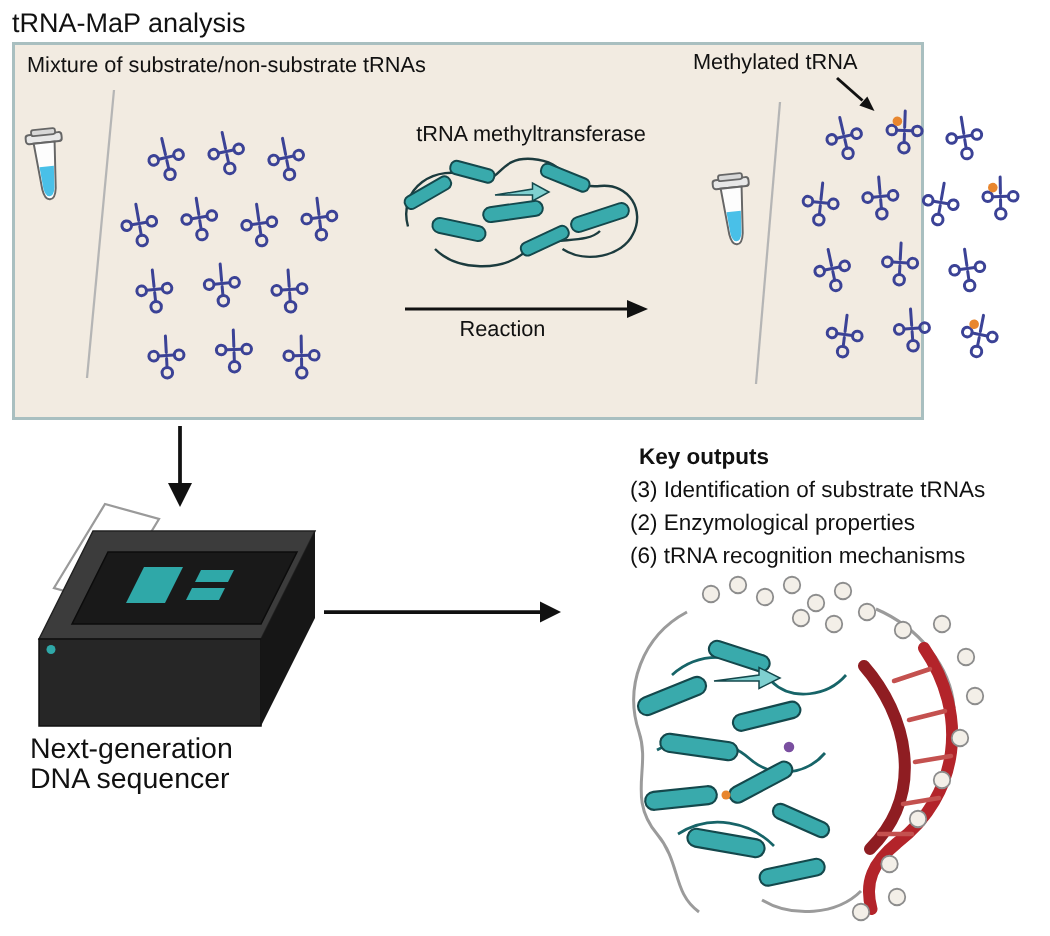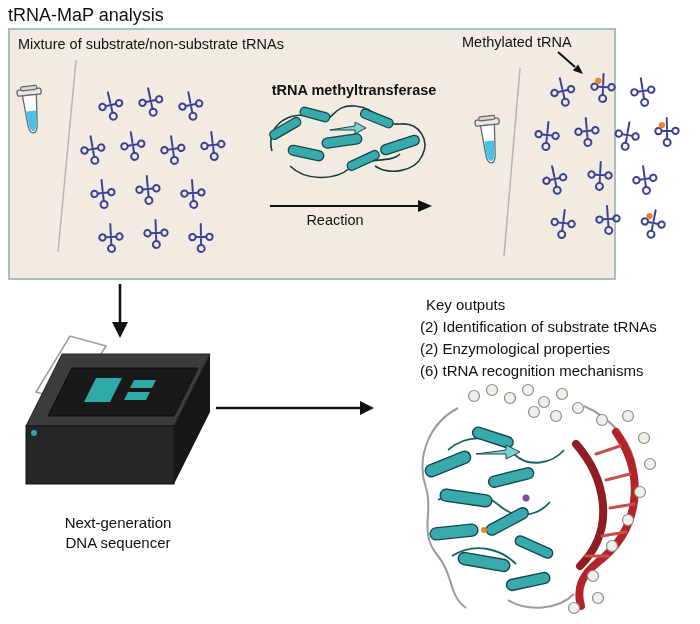--- a/index.html
+++ b/index.html
@@ -14,28 +14,28 @@
   .abs { position:absolute; }
   .figure-title { left:8px; top:5px; font-size:18px; }
   .panel {
     left:8px; top:28px; width:608px; height:252px;
     border:2px solid #a9bfc0; background:#f2ebe1;
   }
   .panel-art { position:absolute; left:0; top:0; }
   .panel-label { position:absolute; font-size:14.5px; white-space:nowrap; }
   .mixture { left:8px; top:6px; }
   .methylated { left:452px; top:4px;text-align:center; }
-  .enzyme { left:246px; top:52px; width:196px; text-align:center;font-weight:bold; }
+  .enzyme { left:246px; top:52px; width:196px; text-align:center; }
   .reaction { left:252px; top:182px; width:146px; text-align:center; }
   .down-arrow { left:108px; top:284px; }
   .sequencer-svg { left:18px; top:330px; }
-  .seq-label { left:20px; top:490px; width:196px; text-align:center; font-size:15px; line-height:20px;margin-top:23px; }
+  .seq-label { left:20px; top:490px; width:196px; text-align:left; font-size:19px; line-height:20px; }
   .right-arrow { left:216px; top:398px; }
   .outputs { left:420px; top:294px; font-size:15px; line-height:22px; }
-  .outputs-title { padding-left:6px; }
+  .outputs-title { padding-left:6px;font-weight:bold; }
   .complex { left:388px; top:380px; }
 </style>
 </head>
 <body>
 
 <div class="page">
 
   <div class="abs figure-title">tRNA-MaP analysis</div>
 
   <div class="abs panel" style="background: rgb(242, 235, 225); border-color: rgb(169, 191, 192);">
@@ -207,21 +207,21 @@
   </div>
 
   <svg class="abs right-arrow" width="160" height="20" viewBox="0 0 160 20">
     <line x1="0" y1="10" x2="144" y2="10" stroke="#111" stroke-width="2.5"></line>
     <polygon points="144,3 158,10 144,17" fill="#111"></polygon>
   </svg>
 
   <div class="abs outputs">
     <div class="outputs-title">Key outputs</div>
     <div id="outputs-list">
-        <div>(2) Identification of substrate tRNAs</div>
+        <div>(3) Identification of substrate tRNAs</div>
         <div>(2) Enzymological properties</div>
         <div>(6) tRNA recognition mechanisms</div>
       </div>
   </div>
 
   <svg class="abs complex" width="282" height="242" viewBox="0 0 282 242">
     <g fill="none" stroke="#9b9b9b" stroke-width="2">
       <path d="M70,28 C40,44 28,78 38,108 C46,132 30,152 50,176 C66,195 60,215 78,228"></path>
       <path d="M196,26 C224,38 246,64 248,92"></path>
       <path d="M120,220 C140,232 170,230 186,214"></path>

